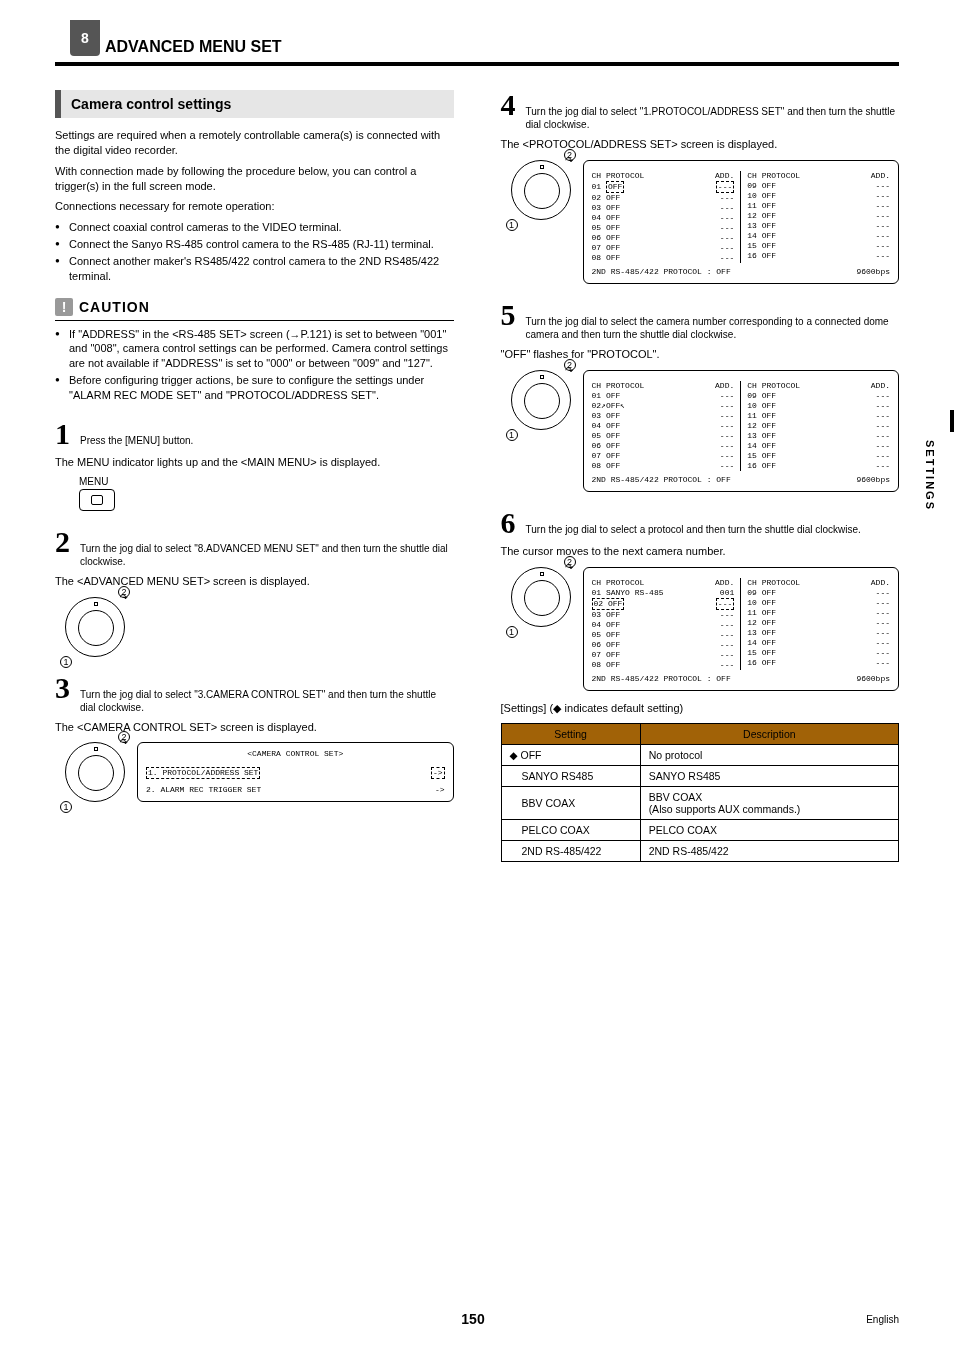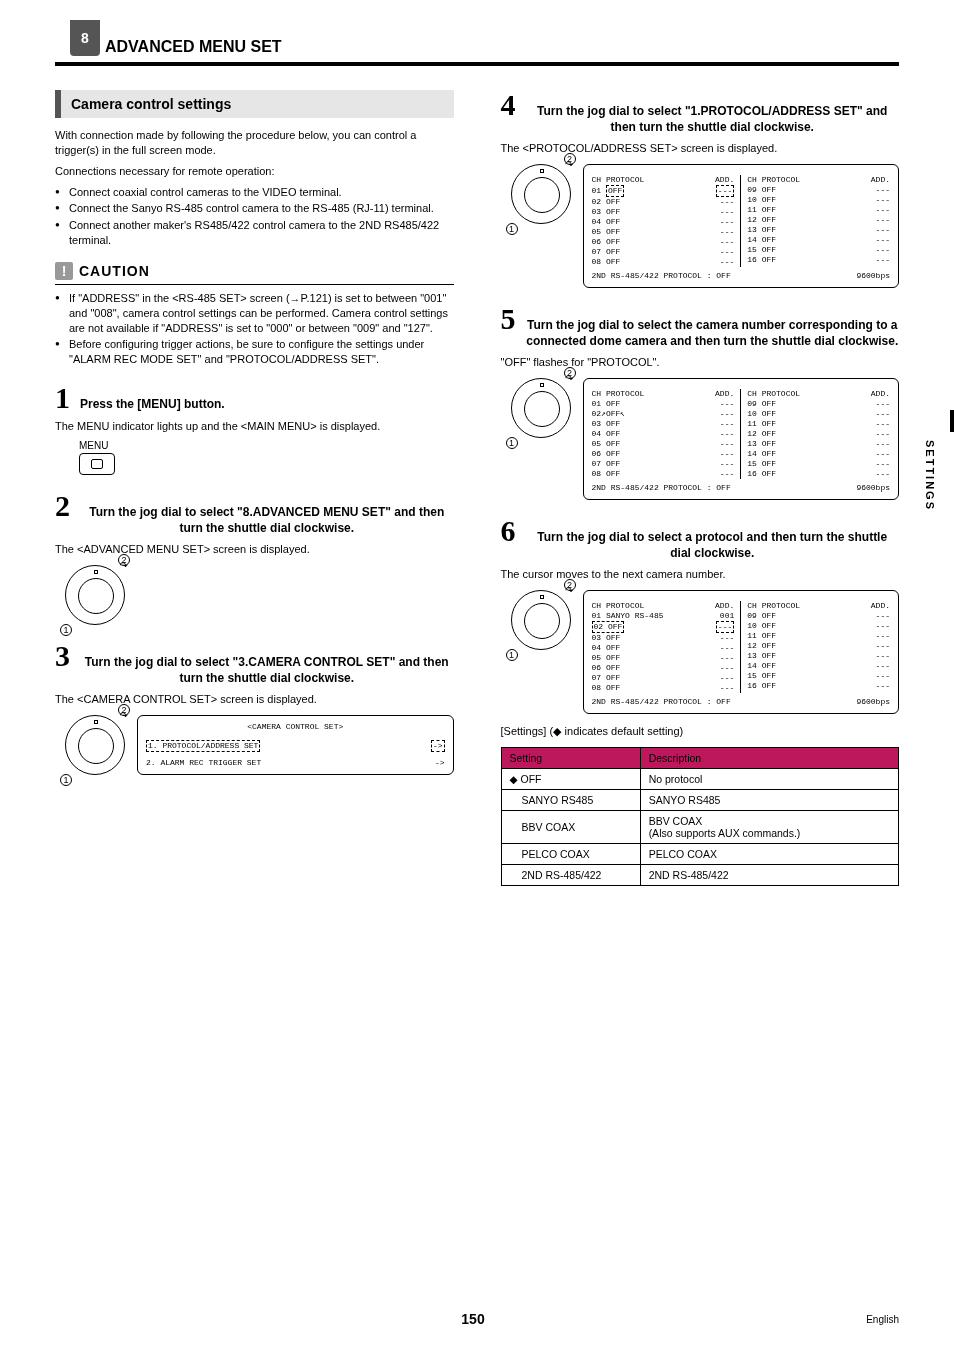--- a/index.html
+++ b/index.html
@@ -61,21 +61,21 @@
   .caution-icon {
     width: 18px; height: 18px; background: #999; border-radius: 2px;
     display: flex; align-items: center; justify-content: center;
     color: #fff; font-weight: bold; font-size: 14px;
   }
   .caution-label { font-weight: bold; font-size: 14px; letter-spacing: 1px; }
 
   .step { margin-top: 16px; margin-bottom: 6px; }
   .step-row { display: flex; align-items: baseline; gap: 10px; }
   .step-num { font-family: "Times New Roman", serif; font-size: 30px; font-weight: bold; line-height: 1; }
-  .step-title { font-weight: bold; font-size: 12px; line-height: 1.3; text-align: center; }
+  .step-title { font-weight: normal; font-size: 10px; line-height: 1.3; }
   .step-body { font-size: 11px; line-height: 1.35; margin-top: 6px; }
 
   .menu-btn-label { font-size: 10px; margin: 6px 0 2px 24px; }
   .menu-btn-box {
     width: 36px; height: 22px; border: 1px solid #000; border-radius: 4px;
     margin-left: 24px; display:flex; align-items:center; justify-content:center;
   }
   .menu-btn-inner { width: 12px; height: 10px; border: 1px solid #000; border-radius: 2px; }
 
   .dial-row { display: flex; gap: 12px; margin-top: 8px; align-items: flex-start; }
@@ -101,21 +101,21 @@
   .screen-cols > div { flex:1; }
   .screen-row { display:flex; justify-content:space-between; }
   .screen-footer { margin-top:4px; display:flex; justify-content:space-between; }
   .dashed-box { border:1px dashed #000; padding:0 1px; display:inline-block; }
   .vdiv { border-left:1px solid #000; padding-left:6px; }
 
   .settings-table { width:100%; border-collapse: collapse; margin-top: 8px; margin-bottom: 10px; }
   .settings-table th, .settings-table td {
     border: 1px solid #000; padding: 4px 8px; font-size: 10.5px; text-align: left;
   }
-  .settings-table th { background: #be185d; font-weight: normal; }
+  .settings-table th { background: #a16207; font-weight: normal; text-align: center; }
   .settings-table td.setting-col { padding-left: 20px; }
 
   .side-label {
     position: absolute; right: 18px; top: 440px;
     writing-mode: vertical-rl; font-weight: bold; letter-spacing: 2px; font-size: 11px;
   }
   .side-tab {
     position: absolute; right: 0; top: 410px; width: 4px; height: 22px; background: #000;
   }
   .footer { position:absolute; bottom: 24px; left:0; right:8px; text-align:center; font-size:14px; font-weight:bold; }
@@ -128,20 +128,21 @@
 <div class="chapter-header">ADVANCED MENU SET</div>
 
 <div class="side-tab"></div>
 <div class="side-label">SETTINGS</div>
 
 <div class="columns">
 
   <div class="col">
 
     <div class="section-title">Camera control settings</div>
+    <p class="body-text">Settings are required when a remotely controllable camera(s) is connected with the digital video recorder.</p>
     <p class="body-text">With connection made by following the procedure below, you can control a trigger(s) in the full screen mode.</p>
 
     <p class="body-text" style="margin-top:1px">Connections necessary for remote operation:</p>
     <ul class="bullets">
       <li>Connect coaxial control cameras to the VIDEO terminal.</li>
       <li>Connect the Sanyo RS-485 control camera to the RS-485 (RJ-11) terminal.</li>
       <li>Connect another maker's RS485/422 control camera to the 2ND RS485/422 terminal.</li>
     </ul>
 
     <div class="caution-block">

